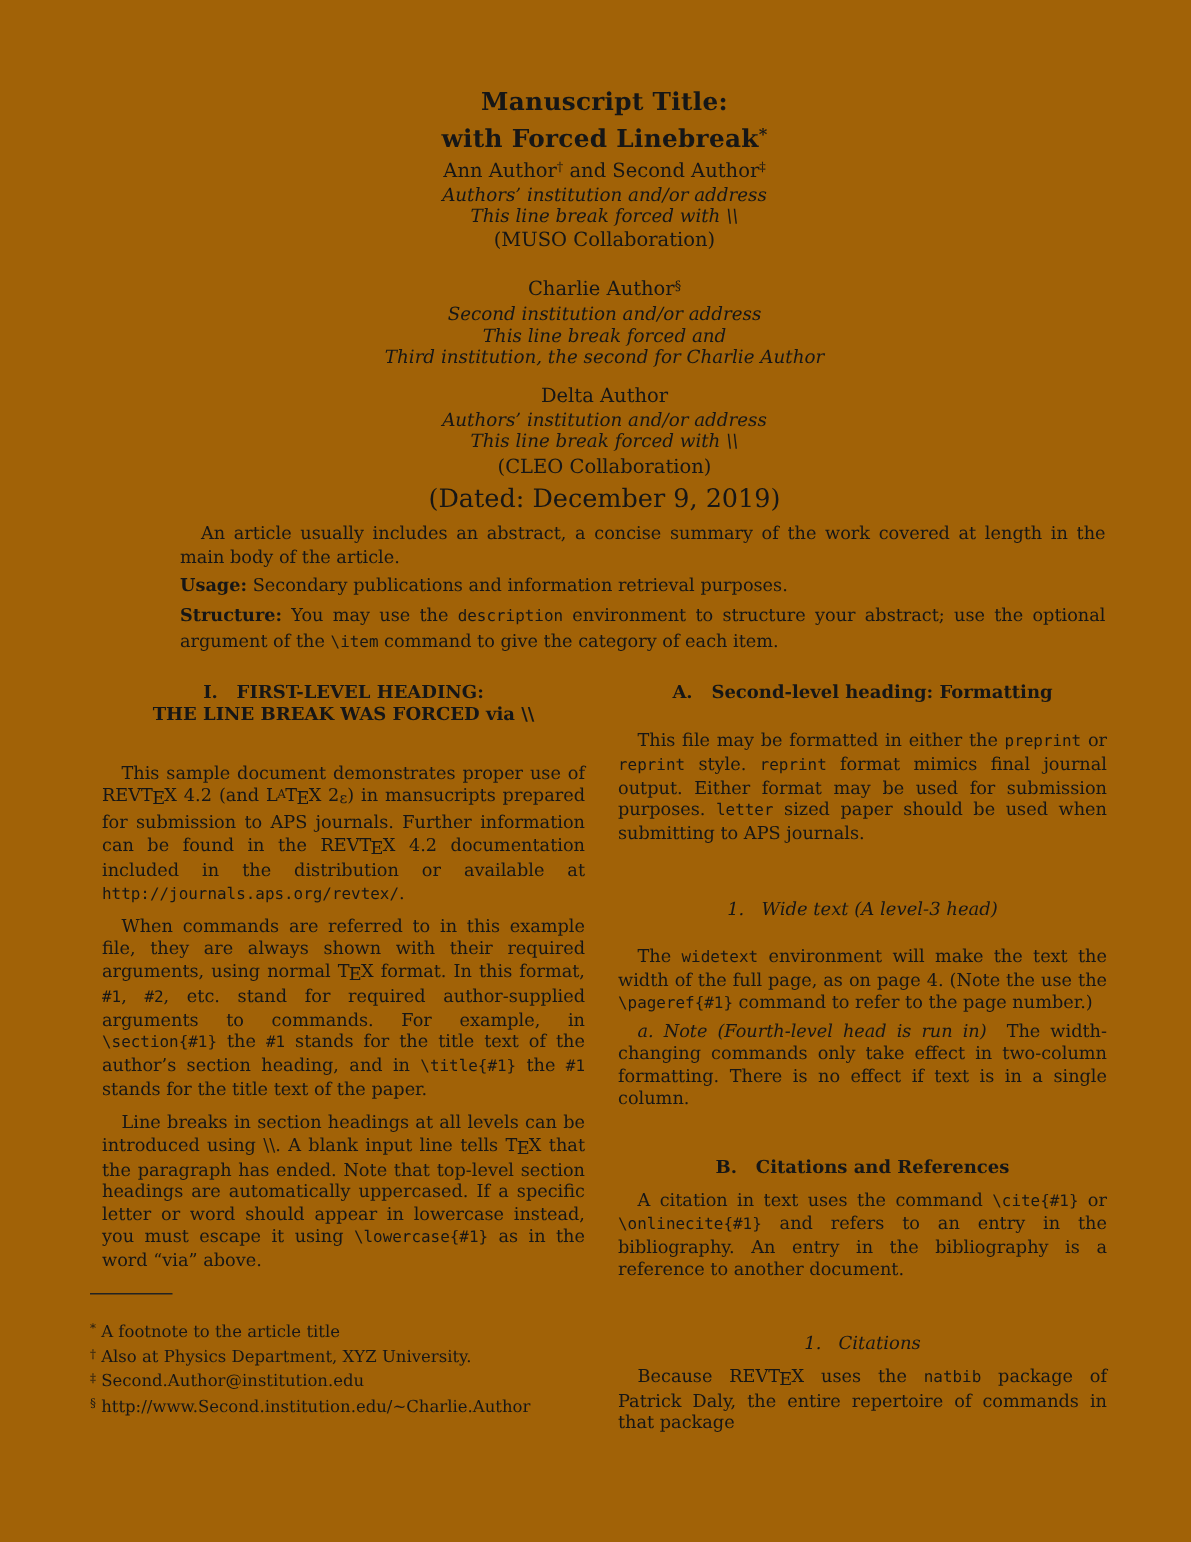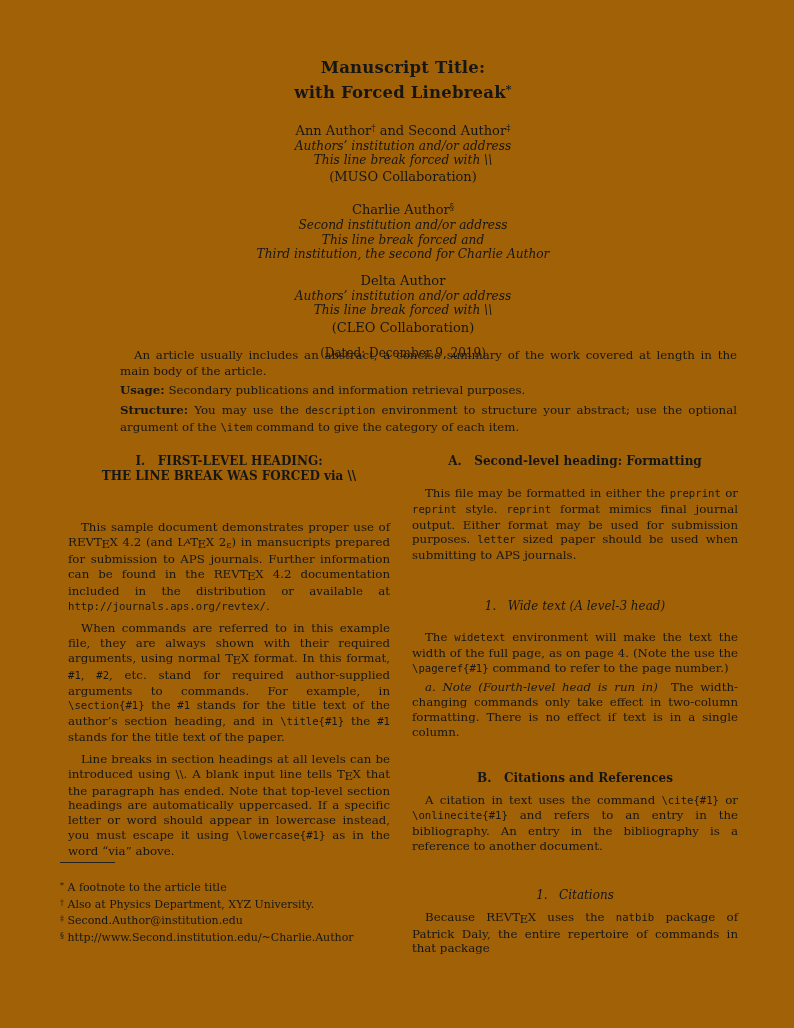--- a/index.html
+++ b/index.html
@@ -7,37 +7,37 @@
     position:relative; width:794px; height:1028px; background:#a16207;
     font-family:"DejaVu Serif","Liberation Serif",serif; color:#161616;
     overflow:hidden;
   }
   
   .header { position:absolute; top:57px; left:68px; width:670px; text-align:center; }
   .title  { font-size:16.5px; font-weight:bold; line-height:22px; letter-spacing:0.2px; }
   .author-group .names { font-size:13px; line-height:17px; }
   .author-group .affil { font-style:italic; font-size:12.2px; line-height:14.3px; }
   .author-group .collab{ font-size:13px; line-height:16px; margin-top:2px; }
-  .g1 { margin-top:16px; }
+  .g1 { }
   .g2 { margin-top:14px; }
   .g3 { margin-top:11px; }
-  .dateline { font-size:12px; margin-top:10px; }
+  .dateline { font-size:17px; margin-top:3px; }
   
   .abstract { position:absolute; top:347px; left:120px; width:617px;
               font-size:11.8px; line-height:16.2px; text-align:justify; }
   .abstract p { margin:0 0 3px 0; }
   .abs-par { text-indent:14px; }
   
   .col { position:absolute; top:454px; font-size:11.8px; }
   .col-left  { left:68px;  width:322px; }
   .col-right { left:412px; width:326px; }
   .sec-head    { font-size:12px; font-weight:bold; text-align:center; line-height:15px; margin:0; }
   .subsec-head { font-size:12px; font-weight:normal; font-style:italic; text-align:center; line-height:15px; margin:0; }
   .body-par { text-align:justify; line-height:14.8px; text-indent:13px; margin:7px 0 0 0; }
-  .col-left .first { margin-top:36px; }
+  .col-left .first { margin-top:24px; }
   .col-right .rp1  { margin-top:17px; }
   .h-wide { margin-top:36px; }
   .p-after-sub { margin-top:16px; }
   .runin { margin-top:4px; }
   .h-cit  { margin-top:31px; }
   .h-cit2 { margin-top:34px; }
   
   .footnotes { position:absolute; left:60px; top:862px; width:322px;
                font-size:11px; line-height:14.6px; }
   .fn-rule { width:55px; border:0; border-top:1.2px solid #222; margin:0 0 16px 0; }

